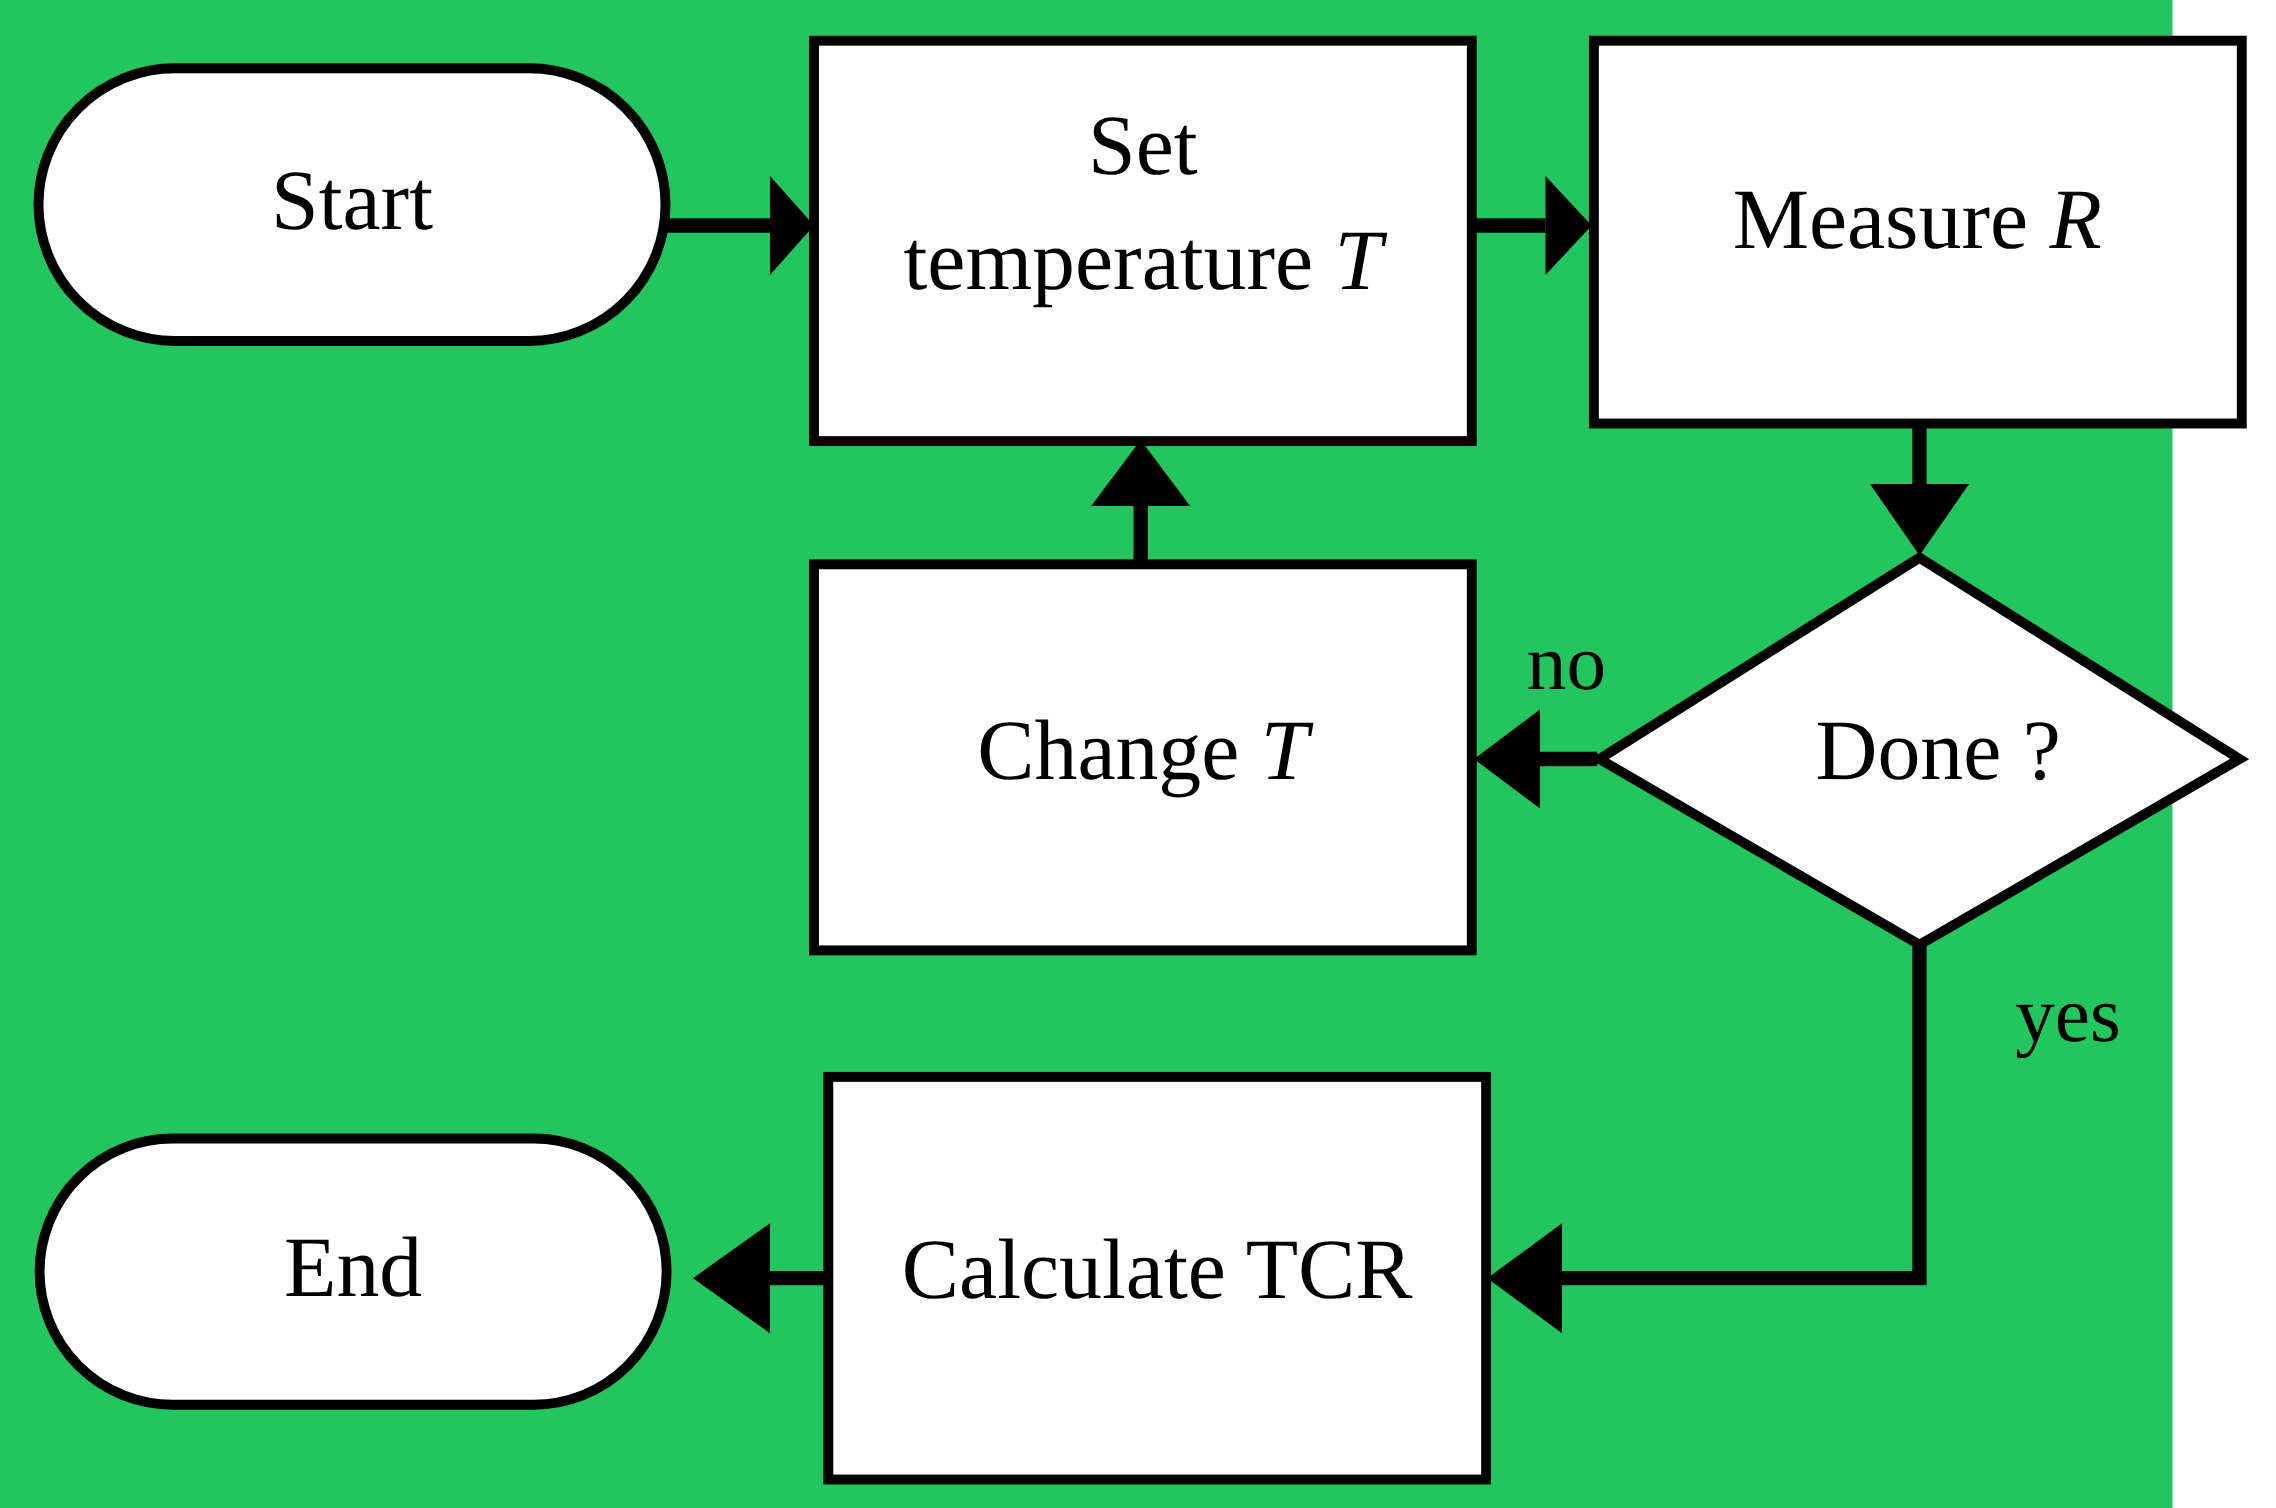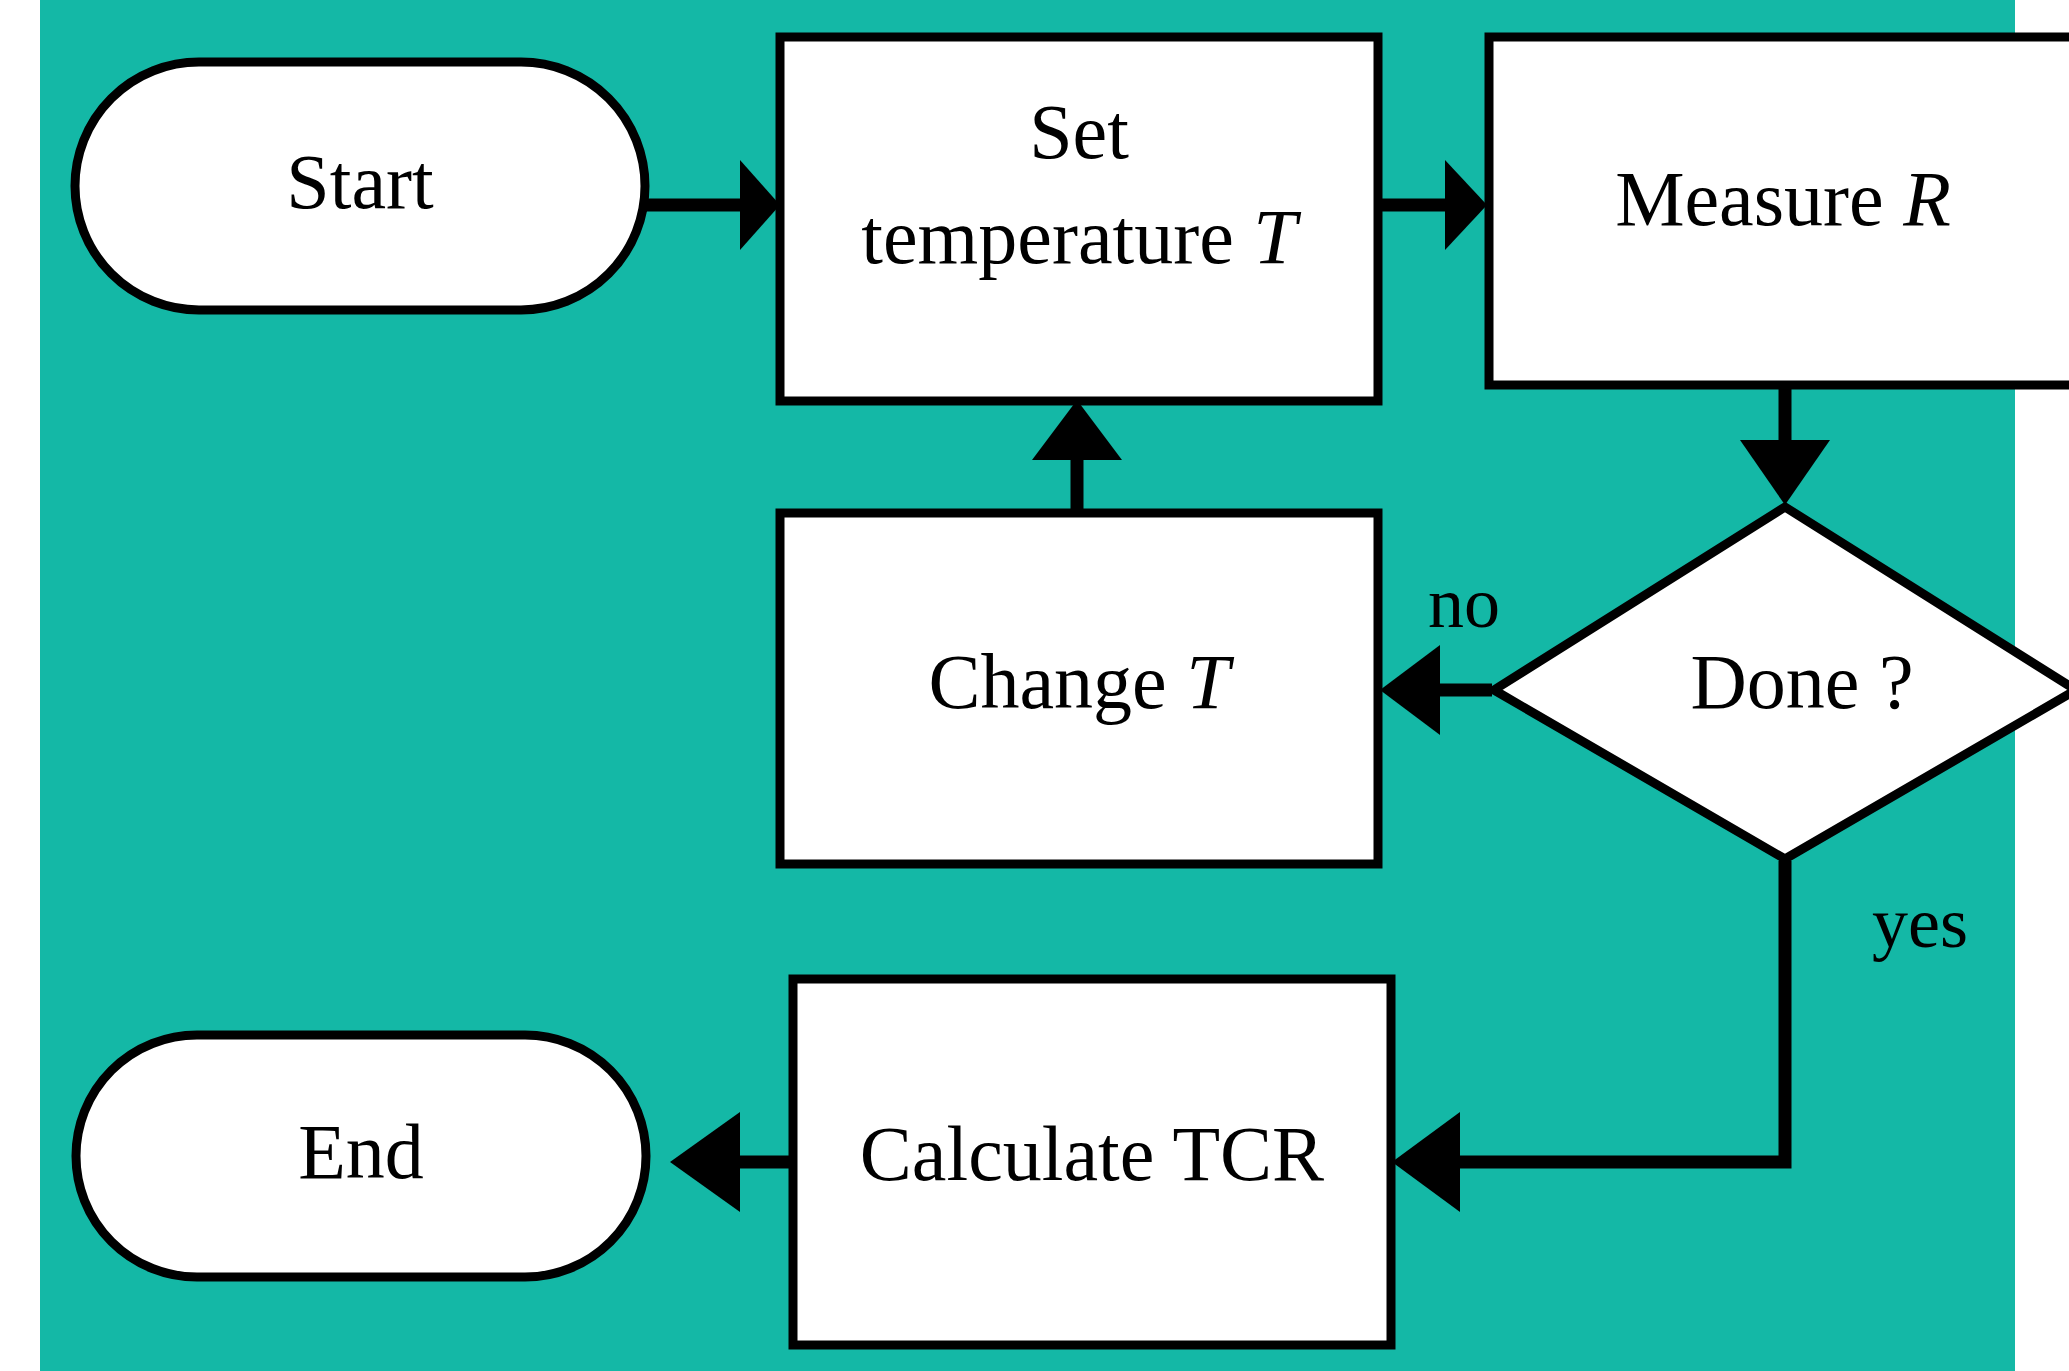--- a/index.html
+++ b/index.html
@@ -10,22 +10,21 @@
   body {
     width: 2069px;
     height: 1371px;
     overflow: hidden;
     font-family: "Liberation Serif", "DejaVu Serif", serif;
   }
   #flowchart-root {
     position: relative;
     width: 1975px;
     height: 1371px;
-    background: #14b8a6;
-    margin-left: 40px;
+    background: #22c55e;
   }
   svg.chart-canvas {
     position: absolute;
     top: 0;
     left: 0;
     width: 2069px;
     height: 1371px;
     display: block;
   }
   .node-shape {

